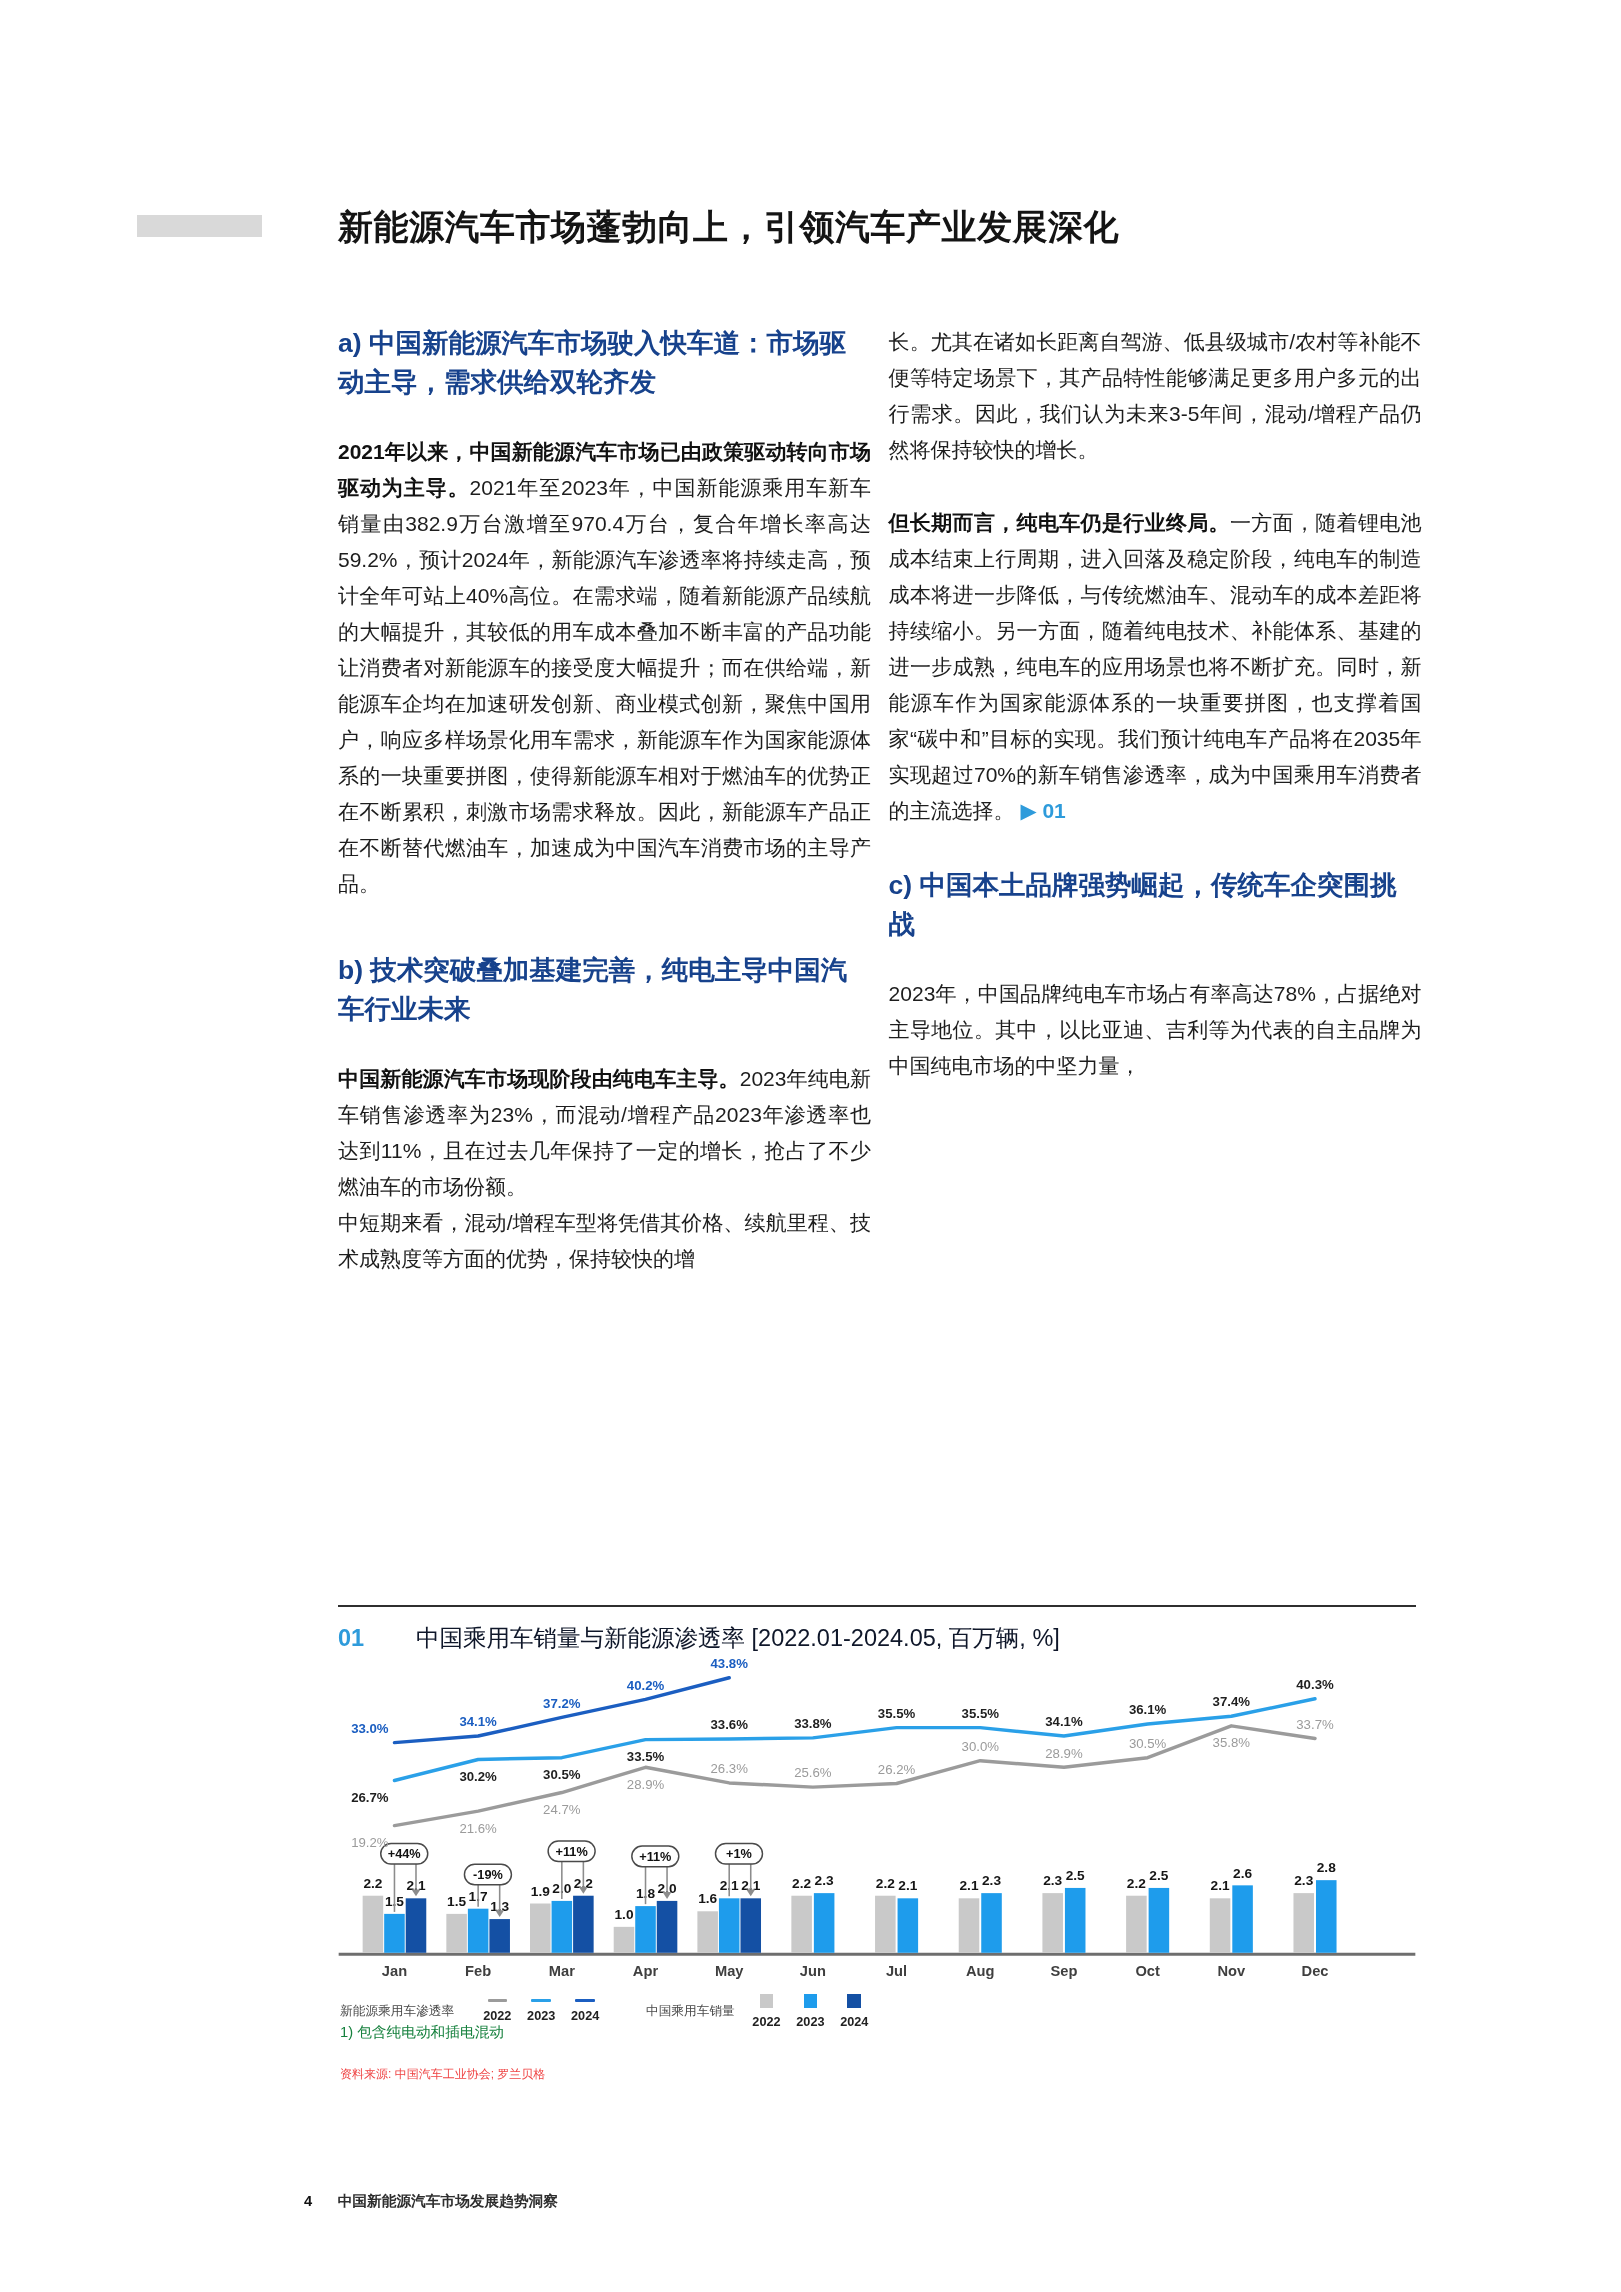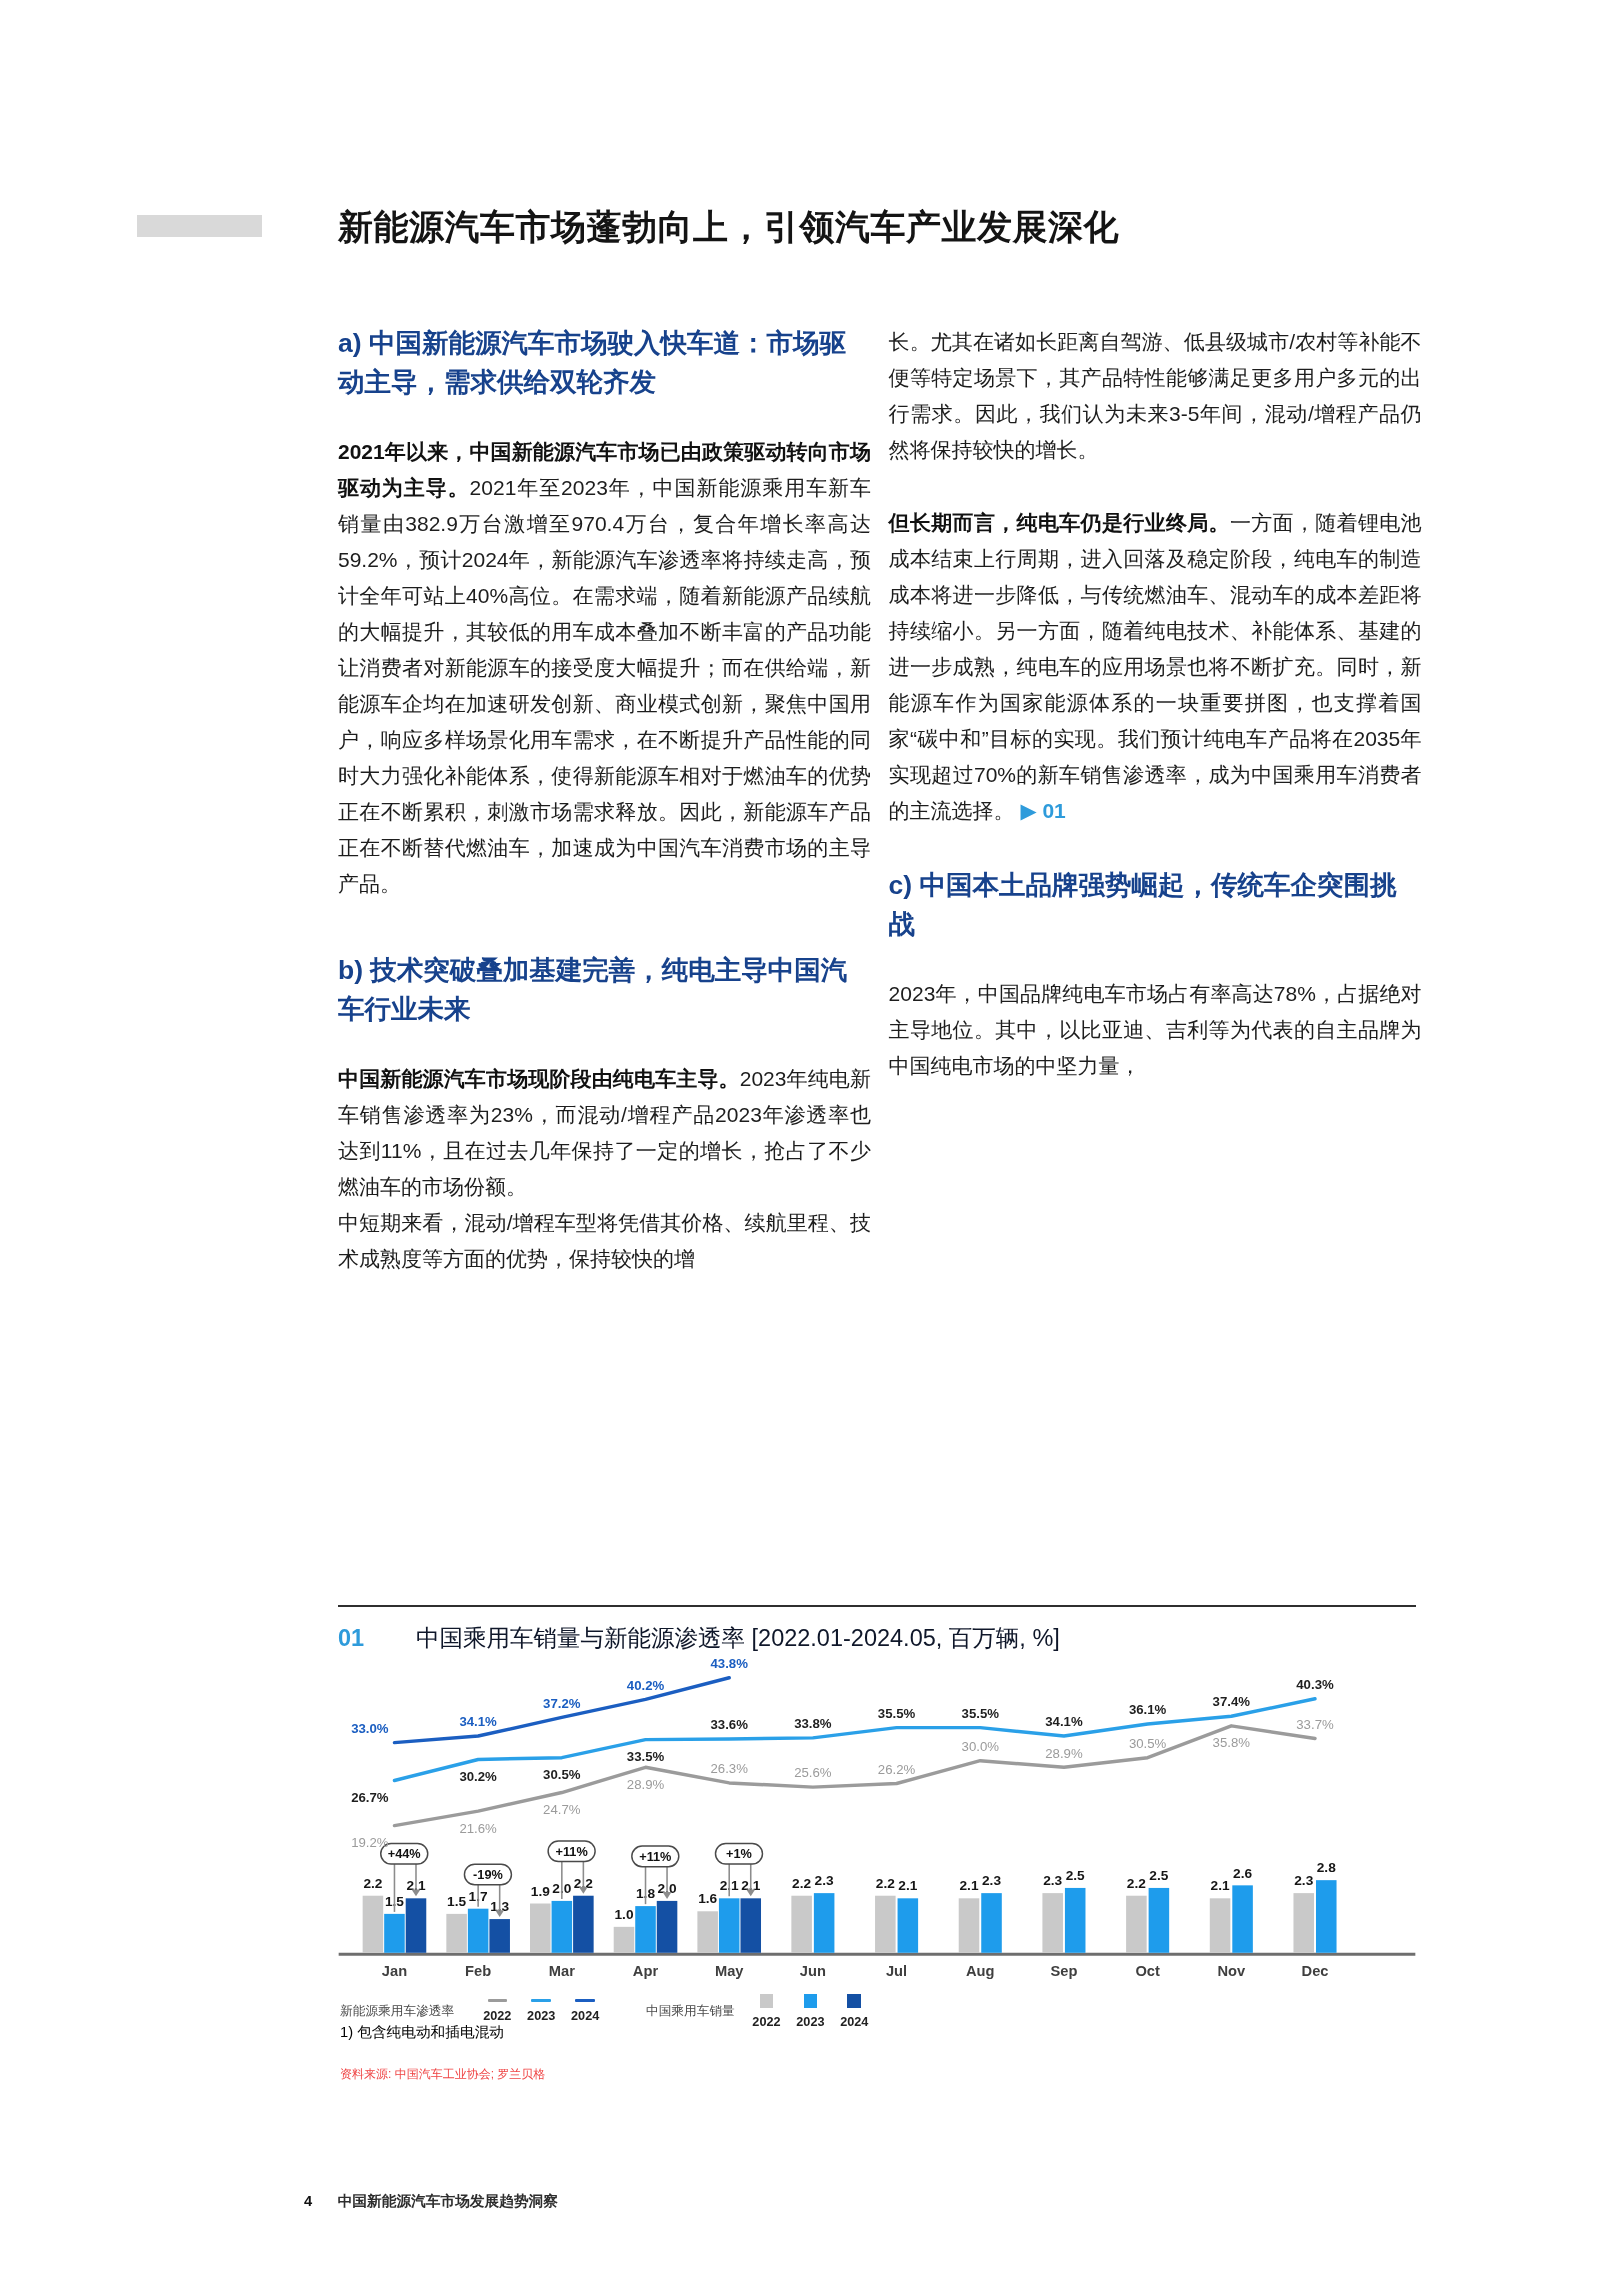--- a/index.html
+++ b/index.html
@@ -22,37 +22,37 @@
   .fig-num{color:#2E9BDB;font-size:23.5px;font-weight:700;width:78px;flex:0 0 auto;}
   .fig-title{color:#0f172a;font-size:23.5px;font-weight:400;}
   .chart{position:absolute;left:338px;top:1666px;width:1078px;height:323px;}
   .chart svg{display:block;overflow:visible;}
   .legend{position:absolute;left:340px;top:1994px;width:1117px;display:flex;align-items:center;font-size:12.7px;white-space:nowrap;}
   .lg-label{color:#4A4A4A;margin-right:29px;}
   .lg-label.second{margin-left:31px;margin-right:17.6px;}
   .li{display:inline-flex;align-items:center;gap:6.9px;margin-right:15.7px;color:#222;font-weight:700;flex-direction:column;}
   .lswatch{display:inline-block;width:19.6px;height:2.9px;border-radius:1px;}
   .bswatch{display:inline-block;width:13.7px;height:13.7px;}
-  .footnote{position:absolute;left:340px;top:2023px;font-size:14.7px;color:#000000;}
+  .footnote{position:absolute;left:340px;top:2023px;font-size:14.7px;color:#15803d;}
   .source{position:absolute;left:340px;top:2066px;font-size:12px;color:#ef4444;}
   .footer{position:absolute;left:304px;top:2192px;display:flex;gap:25.5px;align-items:baseline;font-size:14.7px;font-weight:700;color:#2E2E2E;}
   .footer .pnum{color:#111;}
 </style>
 </head>
 <body>
 
 <div class="page">
 
   <div class="accent-bar"></div>
   <h1 class="page-title">新能源汽车市场蓬勃向上，引领汽车产业发展深化</h1>
 
   <div class="columns">
     <div class="col">
       <h2 class="sec">a) 中国新能源汽车市场驶入快车道：市场驱动主导，需求供给双轮齐发</h2>
-      <p class="body"><strong>2021年以来，中国新能源汽车市场已由政策驱动转向市场驱动为主导。</strong><span>2021年至2023年，中国新能源乘用车新车销量由382.9万台激增至970.4万台，复合年增长率高达59.2%，预计2024年，新能源汽车渗透率将持续走高，预计全年可站上40%高位。在需求端，随着新能源产品续航的大幅提升，其较低的用车成本叠加不断丰富的产品功能让消费者对新能源车的接受度大幅提升；而在供给端，新能源车企均在加速研发创新、商业模式创新，聚焦中国用户，响应多样场景化用车需求，在不断提升产品性能的同时大力强化补能体系，使得新能源车相对于燃油车的优势正在不断累积，刺激市场需求释放。因此，新能源车产品正在不断替代燃油车，加速成为中国汽车消费市场的主导产品。</span></p>
+      <p class="body"><strong>2021年以来，中国新能源汽车市场已由政策驱动转向市场驱动为主导。</strong><span>2021年至2023年，中国新能源乘用车新车销量由382.9万台激增至970.4万台，复合年增长率高达59.2%，预计2024年，新能源汽车渗透率将持续走高，预计全年可站上40%高位。在需求端，随着新能源产品续航的大幅提升，其较低的用车成本叠加不断丰富的产品功能让消费者对新能源车的接受度大幅提升；而在供给端，新能源车企均在加速研发创新、商业模式创新，聚焦中国用户，响应多样场景化用车需求，新能源车作为国家能源体系的一块重要拼图，使得新能源车相对于燃油车的优势正在不断累积，刺激市场需求释放。因此，新能源车产品正在不断替代燃油车，加速成为中国汽车消费市场的主导产品。</span></p>
       <h2 class="sec spaced">b) 技术突破叠加基建完善，纯电主导中国汽车行业未来</h2>
       <p class="body tight"><strong>中国新能源汽车市场现阶段由纯电车主导。</strong><span>2023年纯电新车销售渗透率为23%，而混动/增程产品2023年渗透率也达到11%，且在过去几年保持了一定的增长，抢占了不少燃油车的市场份额。</span></p>
       <p class="body tight">中短期来看，混动/增程车型将凭借其价格、续航里程、技术成熟度等方面的优势，保持较快的增</p>
     </div>
     <div class="col">
       <p class="body">长。尤其在诸如长距离自驾游、低县级城市/农村等补能不便等特定场景下，其产品特性能够满足更多用户多元的出行需求。因此，我们认为未来3-5年间，混动/增程产品仍然将保持较快的增长。</p>
       <p class="body"><strong>但长期而言，纯电车仍是行业终局。</strong><span>一方面，随着锂电池成本结束上行周期，进入回落及稳定阶段，纯电车的制造成本将进一步降低，与传统燃油车、混动车的成本差距将持续缩小。另一方面，随着纯电技术、补能体系、基建的进一步成熟，纯电车的应用场景也将不断扩充。同时，新能源车作为国家能源体系的一块重要拼图，也支撑着国家“碳中和”目标的实现。我们预计纯电车产品将在2035年实现超过70%的新车销售渗透率，成为中国乘用车消费者的主流选择。</span> <span class="figref">▶ 01</span></p>
       <h2 class="sec">c) 中国本土品牌强势崛起，传统车企突围挑战</h2>
       <p class="body">2023年，中国品牌纯电车市场占有率高达78%，占据绝对主导地位。其中，以比亚迪、吉利等为代表的自主品牌为中国纯电市场的中坚力量，</p>
     </div>

